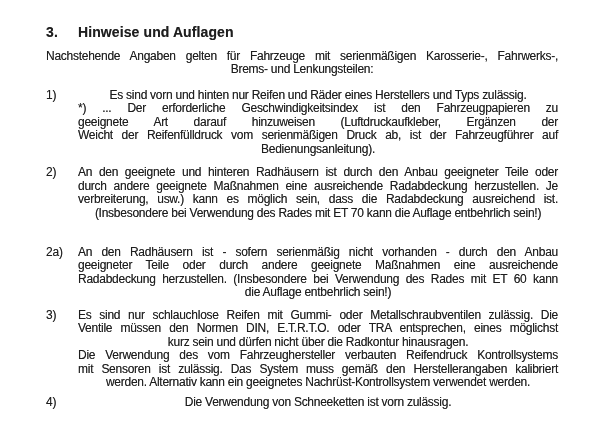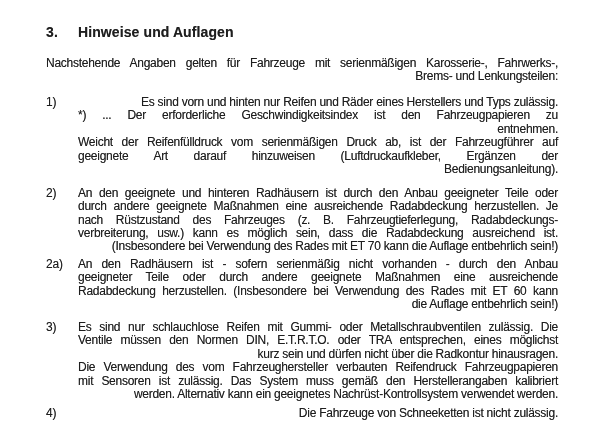--- a/index.html
+++ b/index.html
@@ -27,40 +27,40 @@
     font-weight: bold;
     font-size: 14px;
     line-height: 15px;
     letter-spacing: 0.1px;
   }
   .heading .hnum {
     width: 32px;
     flex-shrink: 0;
   }
   .intro {
-    margin-top: 17px;
+    margin-top: 10px;
     width: 512px;
   }
   .line {
     font-size: 12px;
     line-height: 13.45px;
     letter-spacing: -0.26px;
-    text-align: right;
+    text-align: center;
   }
   .line.j {
     text-align: justify;
     text-align-last: justify;
     text-justify: inter-word;
   }
   .item {
     display: flex;
   }
   .item:nth-child(1) { margin-top: 12px; }
   .item:nth-child(2) { margin-top: 10px; }
-  .item:nth-child(3) { margin-top: 4px; }
+  .item:nth-child(3) { margin-top: 26px; }
   .item:nth-child(4) { margin-top: 9px; }
   .item:nth-child(5) { margin-top: 6px; }
   .item .num {
     width: 32px;
     flex-shrink: 0;
     font-size: 12px;
     line-height: 13.45px;
     letter-spacing: -0.2px;
   }
   .item .content {
@@ -79,56 +79,54 @@
   <div class="intro">
       <div class="line j">Nachstehende Angaben gelten für Fahrzeuge mit serienmäßigen Karosserie-, Fahrwerks-,</div>
       <div class="line">Brems- und Lenkungsteilen:</div>
     </div>
   <div class="list">
       <div class="item">
         <div class="num">1)</div>
         <div class="content">
           <div class="line">Es sind vorn und hinten nur Reifen und Räder eines Herstellers und Typs zulässig.</div>
           <div class="line j">*) ... Der erforderliche Geschwindigkeitsindex ist den Fahrzeugpapieren zu</div>
-          <div class="line">entnehmen.</div>
+          <div class="line j">geeignete Art darauf hinzuweisen (Luftdruckaufkleber, Ergänzen der</div>
           <div class="line j">Weicht der Reifenfülldruck vom serienmäßigen Druck ab, ist der Fahrzeugführer auf</div>
-          <div class="line j">geeignete Art darauf hinzuweisen (Luftdruckaufkleber, Ergänzen der</div>
           <div class="line">Bedienungsanleitung).</div>
         </div>
       </div>
       <div class="item">
         <div class="num">2)</div>
         <div class="content">
           <div class="line j">An den geeignete und hinteren Radhäusern ist durch den Anbau geeigneter Teile oder</div>
           <div class="line j">durch andere geeignete Maßnahmen eine ausreichende Radabdeckung herzustellen. Je</div>
-          <div class="line j">nach Rüstzustand des Fahrzeuges (z. B. Fahrzeugtieferlegung, Radabdeckungs-</div>
           <div class="line j">verbreiterung, usw.) kann es möglich sein, dass die Radabdeckung ausreichend ist.</div>
           <div class="line">(Insbesondere bei Verwendung des Rades mit ET 70 kann die Auflage entbehrlich sein!)</div>
         </div>
       </div>
       <div class="item">
         <div class="num">2a)</div>
         <div class="content">
           <div class="line j">An den Radhäusern ist - sofern serienmäßig nicht vorhanden - durch den Anbau</div>
           <div class="line j">geeigneter Teile oder durch andere geeignete Maßnahmen eine ausreichende</div>
           <div class="line j">Radabdeckung herzustellen. (Insbesondere bei Verwendung des Rades mit ET 60 kann</div>
           <div class="line">die Auflage entbehrlich sein!)</div>
         </div>
       </div>
       <div class="item">
         <div class="num">3)</div>
         <div class="content">
           <div class="line j">Es sind nur schlauchlose Reifen mit Gummi- oder Metallschraubventilen zulässig. Die</div>
           <div class="line j">Ventile müssen den Normen DIN, E.T.R.T.O. oder TRA entsprechen, eines möglichst</div>
           <div class="line">kurz sein und dürfen nicht über die Radkontur hinausragen.</div>
-          <div class="line j">Die Verwendung des vom Fahrzeughersteller verbauten Reifendruck Fahrzeugpapieren</div>
+          <div class="line j">Die Verwendung des vom Fahrzeughersteller verbauten Reifendruck Kontrollsystems</div>
           <div class="line j">mit Sensoren ist zulässig. Das System muss gemäß den Herstellerangaben kalibriert</div>
           <div class="line">werden. Alternativ kann ein geeignetes Nachrüst-Kontrollsystem verwendet werden.</div>
         </div>
       </div>
       <div class="item">
         <div class="num">4)</div>
         <div class="content">
-          <div class="line">Die Fahrzeuge von Schneeketten ist nicht zulässig.</div>
+          <div class="line">Die Verwendung von Schneeketten ist vorn zulässig.</div>
         </div>
       </div>
     </div>
 </div>
 
 </body></html>

